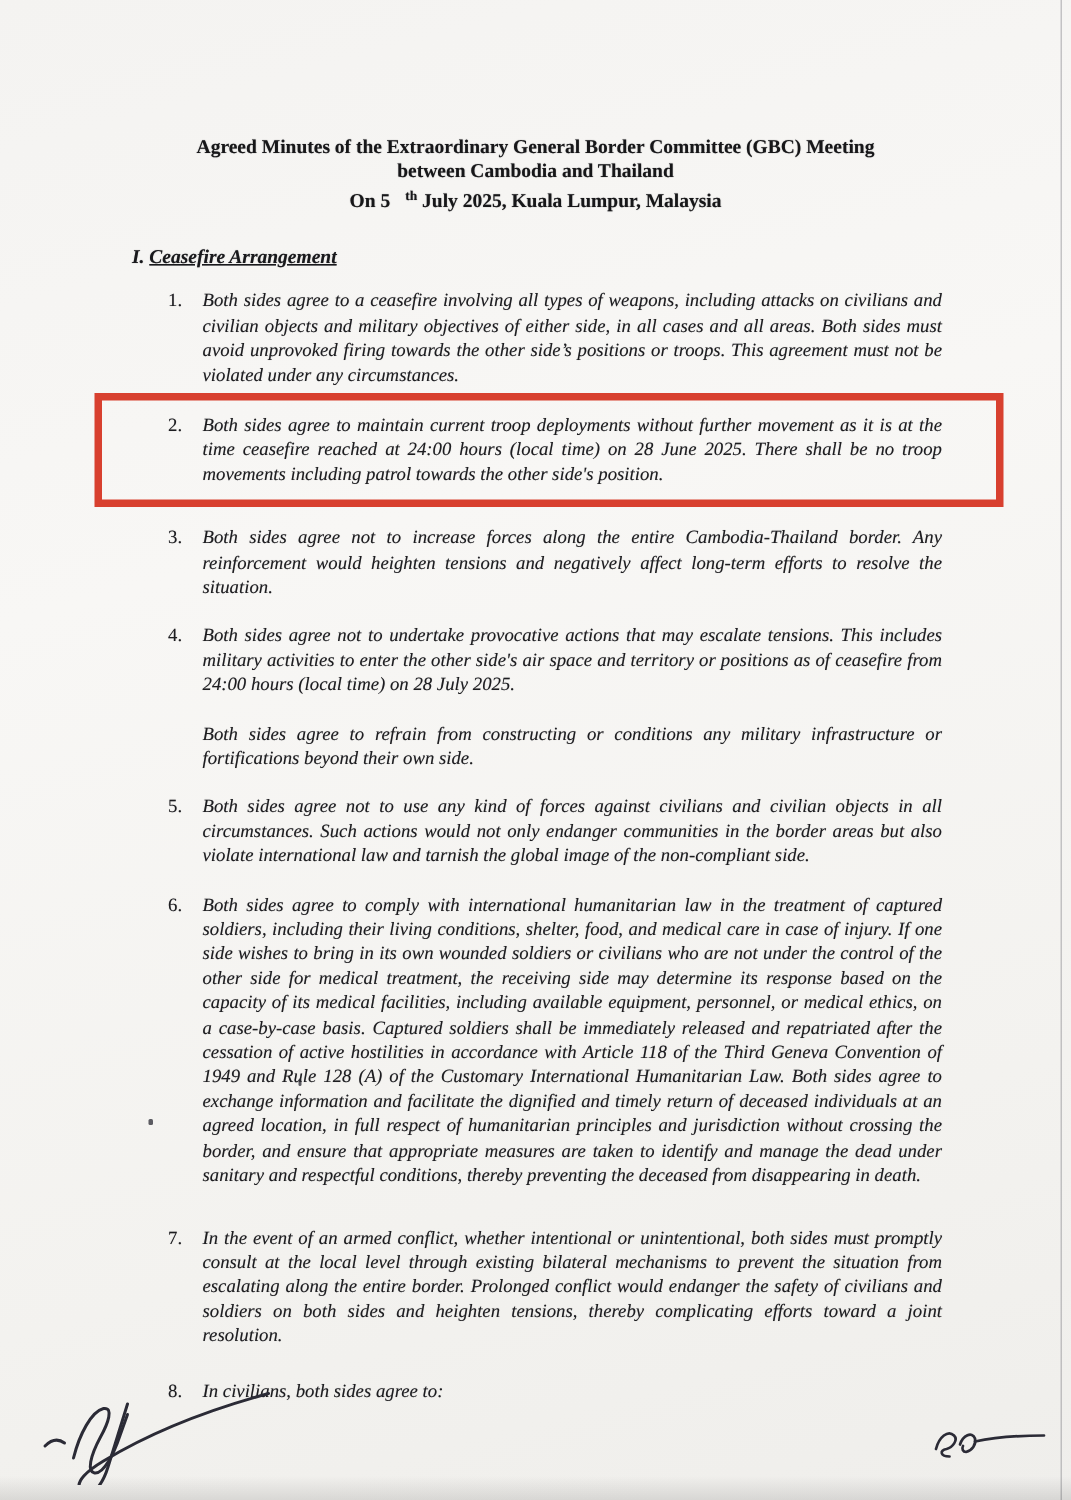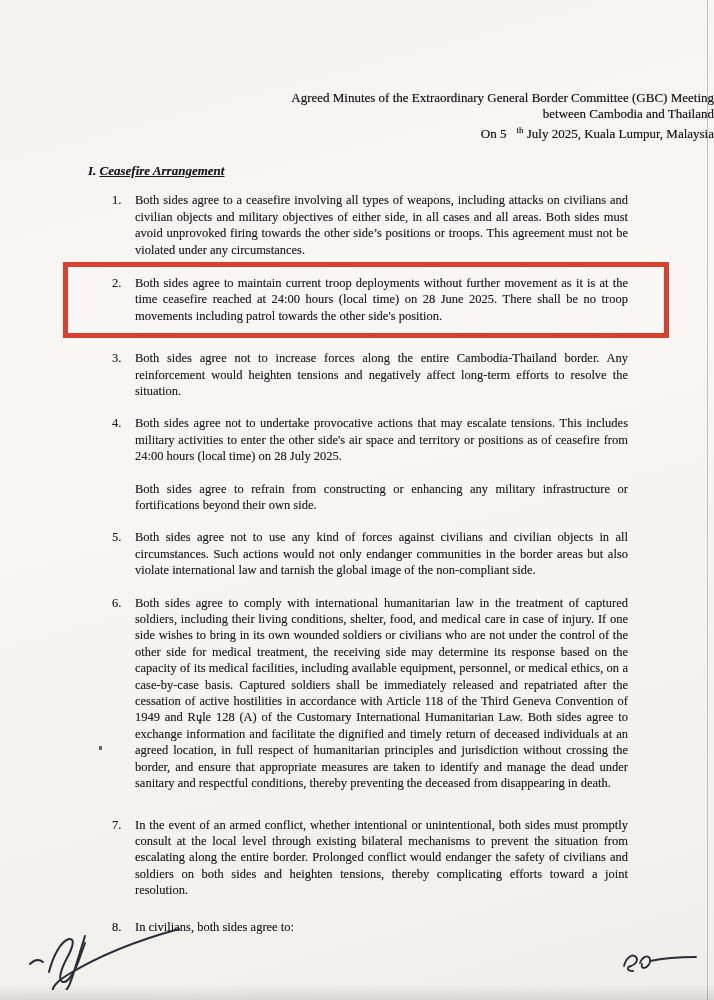--- a/index.html
+++ b/index.html
@@ -16,22 +16,22 @@
     content:"";position:absolute;left:0;right:0;bottom:0;height:16px;
     background:linear-gradient(to bottom,rgba(0,0,0,0),rgba(0,0,0,0.10));
     pointer-events:none;
   }
   .scan-edge{
     position:absolute;top:0;left:707px;width:1px;height:100%;
     background:rgba(100,100,108,0.35);
   }
   .content{position:relative;padding-top:90px;}
   .title-block{
-    text-align:right;
-    font-weight:normal;
+    text-align:center;
+    font-weight:bold;
     font-size:13px;
     line-height:16px;
     color:#171719;
     text-shadow:0 0 0.7px rgba(25,25,30,0.55);
   }
   .title-block sup{font-size:9px;margin-left:10px;}
   .section-heading{
     margin:21px 0 0 88px;
     font-weight:bold;
     font-size:13px;
@@ -43,21 +43,21 @@
   .doc-body{
     margin:12px 86px 0 112px;
     font-size:12.5px;
     line-height:16.4px;
     text-align:justify;
     text-shadow:0 0 0.5px rgba(25,25,30,0.42);
   }
   .item{display:flex;margin-top:16px;}
   .item .num{flex:0 0 23px;}
   .item .para-col{flex:1;}
-  .item p{margin:0;}
+  .item p{margin:0;font-style:italic;}
   .item p + p{margin-top:16px;}
   .hl-box{
     border:5px solid #d8402f;
     margin:4px -41px 0 -49px;
     padding:8px 36px 9px 44px;
   }
   .hl-box .item{margin-top:0;}
   .gap-lg{margin-top:25px;}
   .sig{position:absolute;}
   .sig svg{display:block;}
@@ -101,21 +101,21 @@
         <span class="num">3.</span>
         <div class="para-col">
             <p>Both sides agree not to increase forces along the entire Cambodia-Thailand border. Any reinforcement would heighten tensions and negatively affect long-term efforts to resolve the situation.</p>
           </div>
       </div>
 
       <div class="item">
         <span class="num">4.</span>
         <div class="para-col">
           <p>Both sides agree not to undertake provocative actions that may escalate tensions. This includes military activities to enter the other side's air space and territory or positions as of ceasefire from 24:00 hours (local time) on 28 July 2025.</p>
-          <p>Both sides agree to refrain from constructing or enhancing any military infrastructure or fortifications beyond their own side.</p>
+          <p>Both sides agree to refrain from constructing or conditions any military infrastructure or fortifications beyond their own side.</p>
         </div>
       </div>
 
       <div class="item">
         <span class="num">5.</span>
         <div class="para-col">
             <p>Both sides agree not to use any kind of forces against civilians and civilian objects in all circumstances. Such actions would not only endanger communities in the border areas but also violate international law and tarnish the global image of the non-compliant side.</p>
           </div>
       </div>
 

